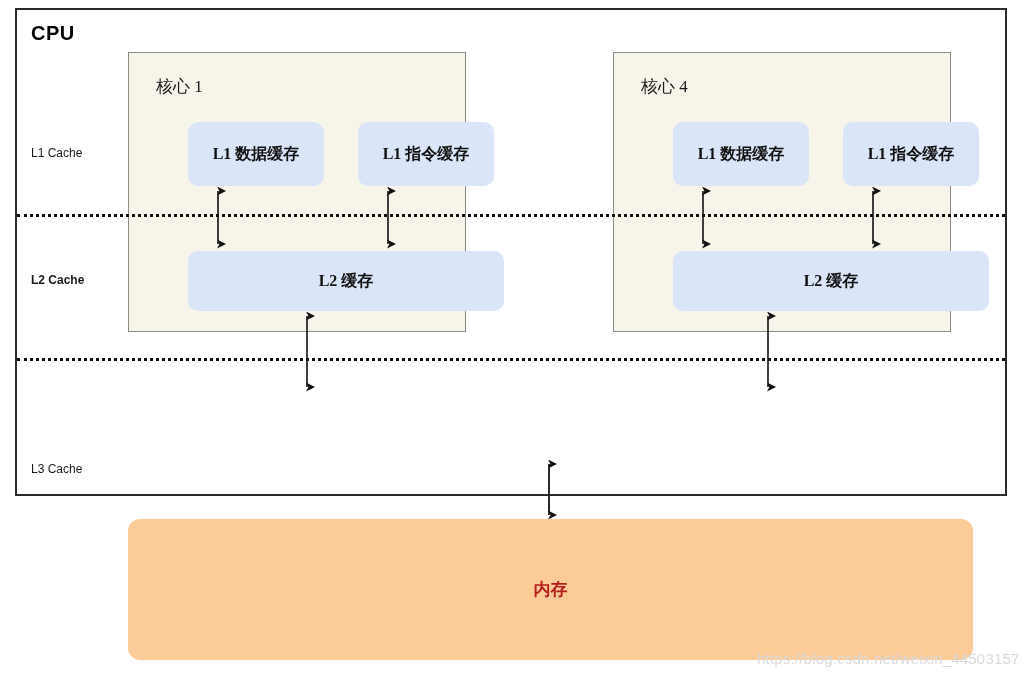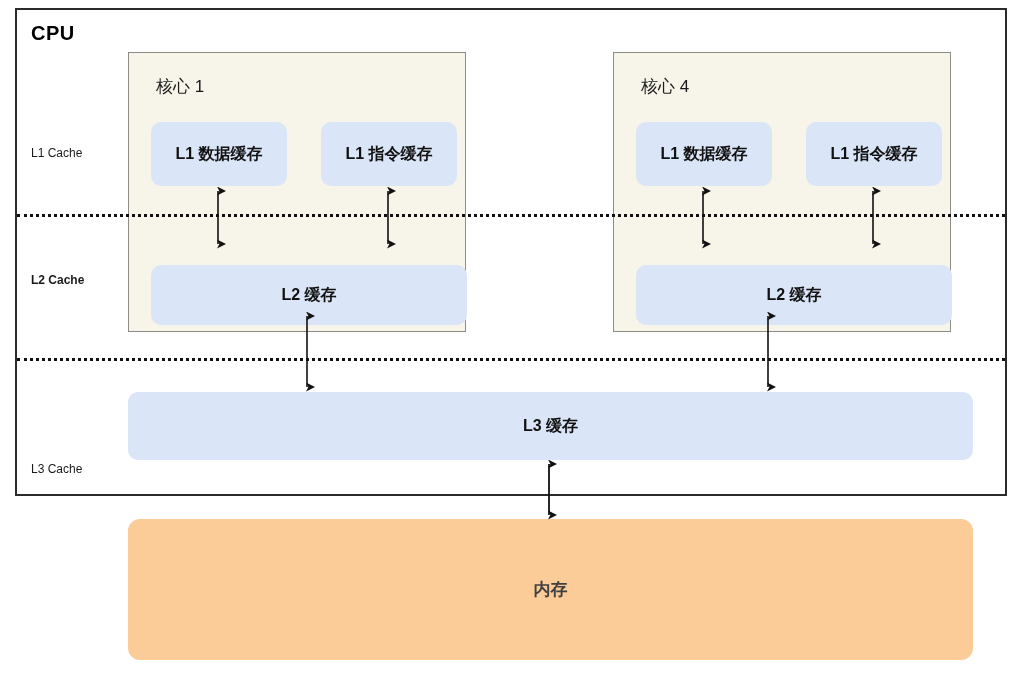--- a/index.html
+++ b/index.html
@@ -42,20 +42,21 @@
   }
 
   
   .core-box {
     position: absolute;
     top: 52px;
     width: 338px;
     height: 280px;
     background: #f7f4ea;
     border: 1px solid #8d8d88;
+    font-family: Liberation Serif, serif;
   }
   .core-box.core-1 { left: 128px; }
   .core-box.core-2 { left: 613px; }
   .core-label {
     position: absolute;
     left: 27px;
     top: 22px;
     font-size: 17px;
     color: #1a1a1a;
     white-space: nowrap;
@@ -66,24 +67,25 @@
     position: absolute;
     background: #dae5f7;
     border-radius: 10px;
     display: flex;
     align-items: center;
     justify-content: center;
     font-size: 16px;
     font-weight: bold;
     color: #111111;
     white-space: nowrap;
+    margin-left: 37px;
   }
   .l1-data   { left: 22px;  top: 69px;  width: 136px; height: 64px; }
   .l1-instr  { left: 192px; top: 69px;  width: 136px; height: 64px; }
-  .l2-cache  { left: 22px;  top: 212px; width: 316px; height: 60px; }
+  .l2-cache  { left: 22px;  top: 198px; width: 316px; height: 60px; }
 
   .l3-cache {
     position: absolute;
     left: 128px;
     top: 392px;
     width: 845px;
     height: 68px;
     background: #dae5f7;
     border-radius: 10px;
     display: flex;
@@ -101,21 +103,21 @@
     top: 519px;
     width: 845px;
     height: 141px;
     background: #fbcb98;
     border-radius: 12px;
     display: flex;
     align-items: center;
     justify-content: center;
     font-size: 17px;
     font-weight: bold;
-    color: #404040;
+    color: #b91c1c;
   }
 
   
   .level-label {
     position: absolute;
     left: 31px;
     font-size: 12px;
     color: #1a1a1a;
     white-space: nowrap;
   }
@@ -174,21 +176,20 @@
   <div class="core-box core-2">
     <div class="core-label">核心 4</div>
     <div class="cache l1-data">L1 数据缓存</div>
     <div class="cache l1-instr">L1 指令缓存</div>
     <div class="cache l2-cache">L2 缓存</div>
   </div>
 
   <div class="dotted-line dotted-1"></div>
   <div class="dotted-line dotted-2"></div>
 
-  <div class="l3-cache">L3 缓存</div>
 
   <div class="memory-box">内存</div>
 
   <svg class="arrow-svg" style="left:0; top:0; width:1036px; height:680px;">
     <defs>
       <marker id="arrowUp" markerWidth="9" markerHeight="9" refX="4.5" refY="8" orient="auto" markerUnits="userSpaceOnUse">
         <path d="M4.5,0 L9,9 L4.5,6.6 L0,9 Z" fill="#111111"></path>
       </marker>
       <marker id="arrowDown" markerWidth="9" markerHeight="9" refX="4.5" refY="8" orient="auto" markerUnits="userSpaceOnUse">
         <path d="M4.5,0 L9,9 L4.5,6.6 L0,9 Z" fill="#111111"></path>
@@ -203,14 +204,15 @@
 
     <line x1="703" y1="191" x2="703" y2="244" stroke="#111111" stroke-width="1.6" marker-start="url(#arrowUp)" marker-end="url(#arrowDown)"></line>
 
     <line x1="873" y1="191" x2="873" y2="244" stroke="#111111" stroke-width="1.6" marker-start="url(#arrowUp)" marker-end="url(#arrowDown)"></line>
 
     <line x1="768" y1="316" x2="768" y2="387" stroke="#111111" stroke-width="1.6" marker-start="url(#arrowUp)" marker-end="url(#arrowDown)"></line>
 
     <line x1="549" y1="464" x2="549" y2="515" stroke="#111111" stroke-width="1.8" marker-start="url(#arrowUp)" marker-end="url(#arrowDown)"></line>
   </svg>
 
+  <div class="watermark">https://blog.csdn.net/weixin_44503157</div>
 
 </div>
 
 </body></html>

